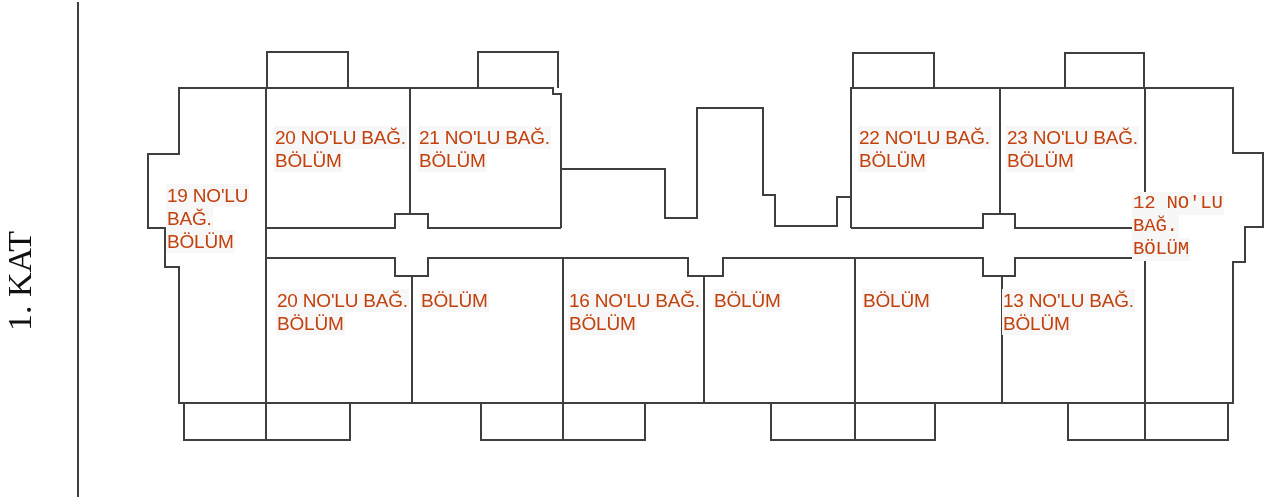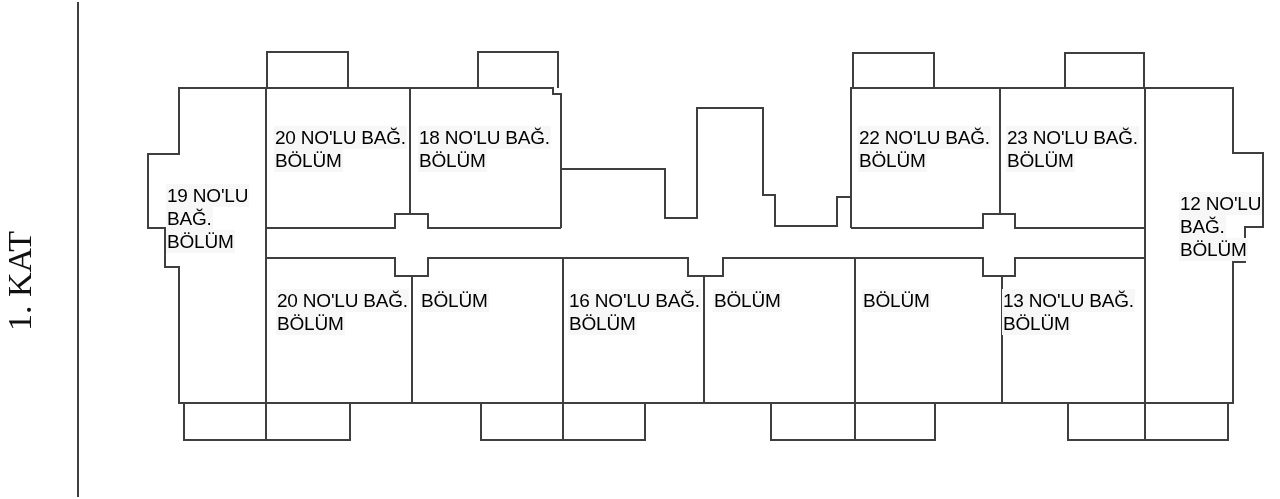--- a/index.html
+++ b/index.html
@@ -10,21 +10,21 @@
     font-family:"Liberation Sans", sans-serif;
     overflow:hidden;
   }
   #plan-svg{position:absolute;left:0;top:0;}
   #plan-svg path{fill:none;stroke:#3f3f3f;}
   .unit-label{
     position:absolute;
     font-size:19px;
     line-height:23px;
     letter-spacing:-0.2px;
-    color:#000000;
+    color:#c2410c;
     white-space:nowrap;
   }
   .unit-label span{display:block;background:#f7f7f7;padding:0 1px;width:max-content;}
   #floor-title{
     position:absolute;
     left:-36px;top:263px;
     width:110px;height:36px;
     transform:rotate(-90deg);
     font-family:"Liberation Serif", serif;
     font-size:34px;
@@ -79,35 +79,35 @@
     <span>BAĞ.</span>
     <span>BÖLÜM</span>
   </div>
 
   <div class="unit-label" style="left:274px;top:126px;">
     <span>20 NO'LU BAĞ.</span>
     <span>BÖLÜM</span>
   </div>
 
   <div class="unit-label" style="left:418px;top:126px;">
-    <span>18 NO'LU BAĞ.</span>
+    <span>21 NO'LU BAĞ.</span>
     <span>BÖLÜM</span>
   </div>
 
   <div class="unit-label" style="left:858px;top:126px;text-align:right;">
     <span>22 NO'LU BAĞ.</span>
     <span>BÖLÜM</span>
   </div>
 
   <div class="unit-label" style="left:1006px;top:126px;">
     <span>23 NO'LU BAĞ.</span>
     <span>BÖLÜM</span>
   </div>
 
-  <div class="unit-label" style="left:1179px;top:192px;">
+  <div class="unit-label" style="left:1132px;top:192px;font-family:Liberation Mono, monospace;">
     <span>12 NO'LU</span>
     <span>BAĞ.</span>
     <span>BÖLÜM</span>
   </div>
 
   <div class="unit-label" style="left:276px;top:289px;">
     <span>20 NO'LU BAĞ.</span>
     <span>BÖLÜM</span>
   </div>
 

